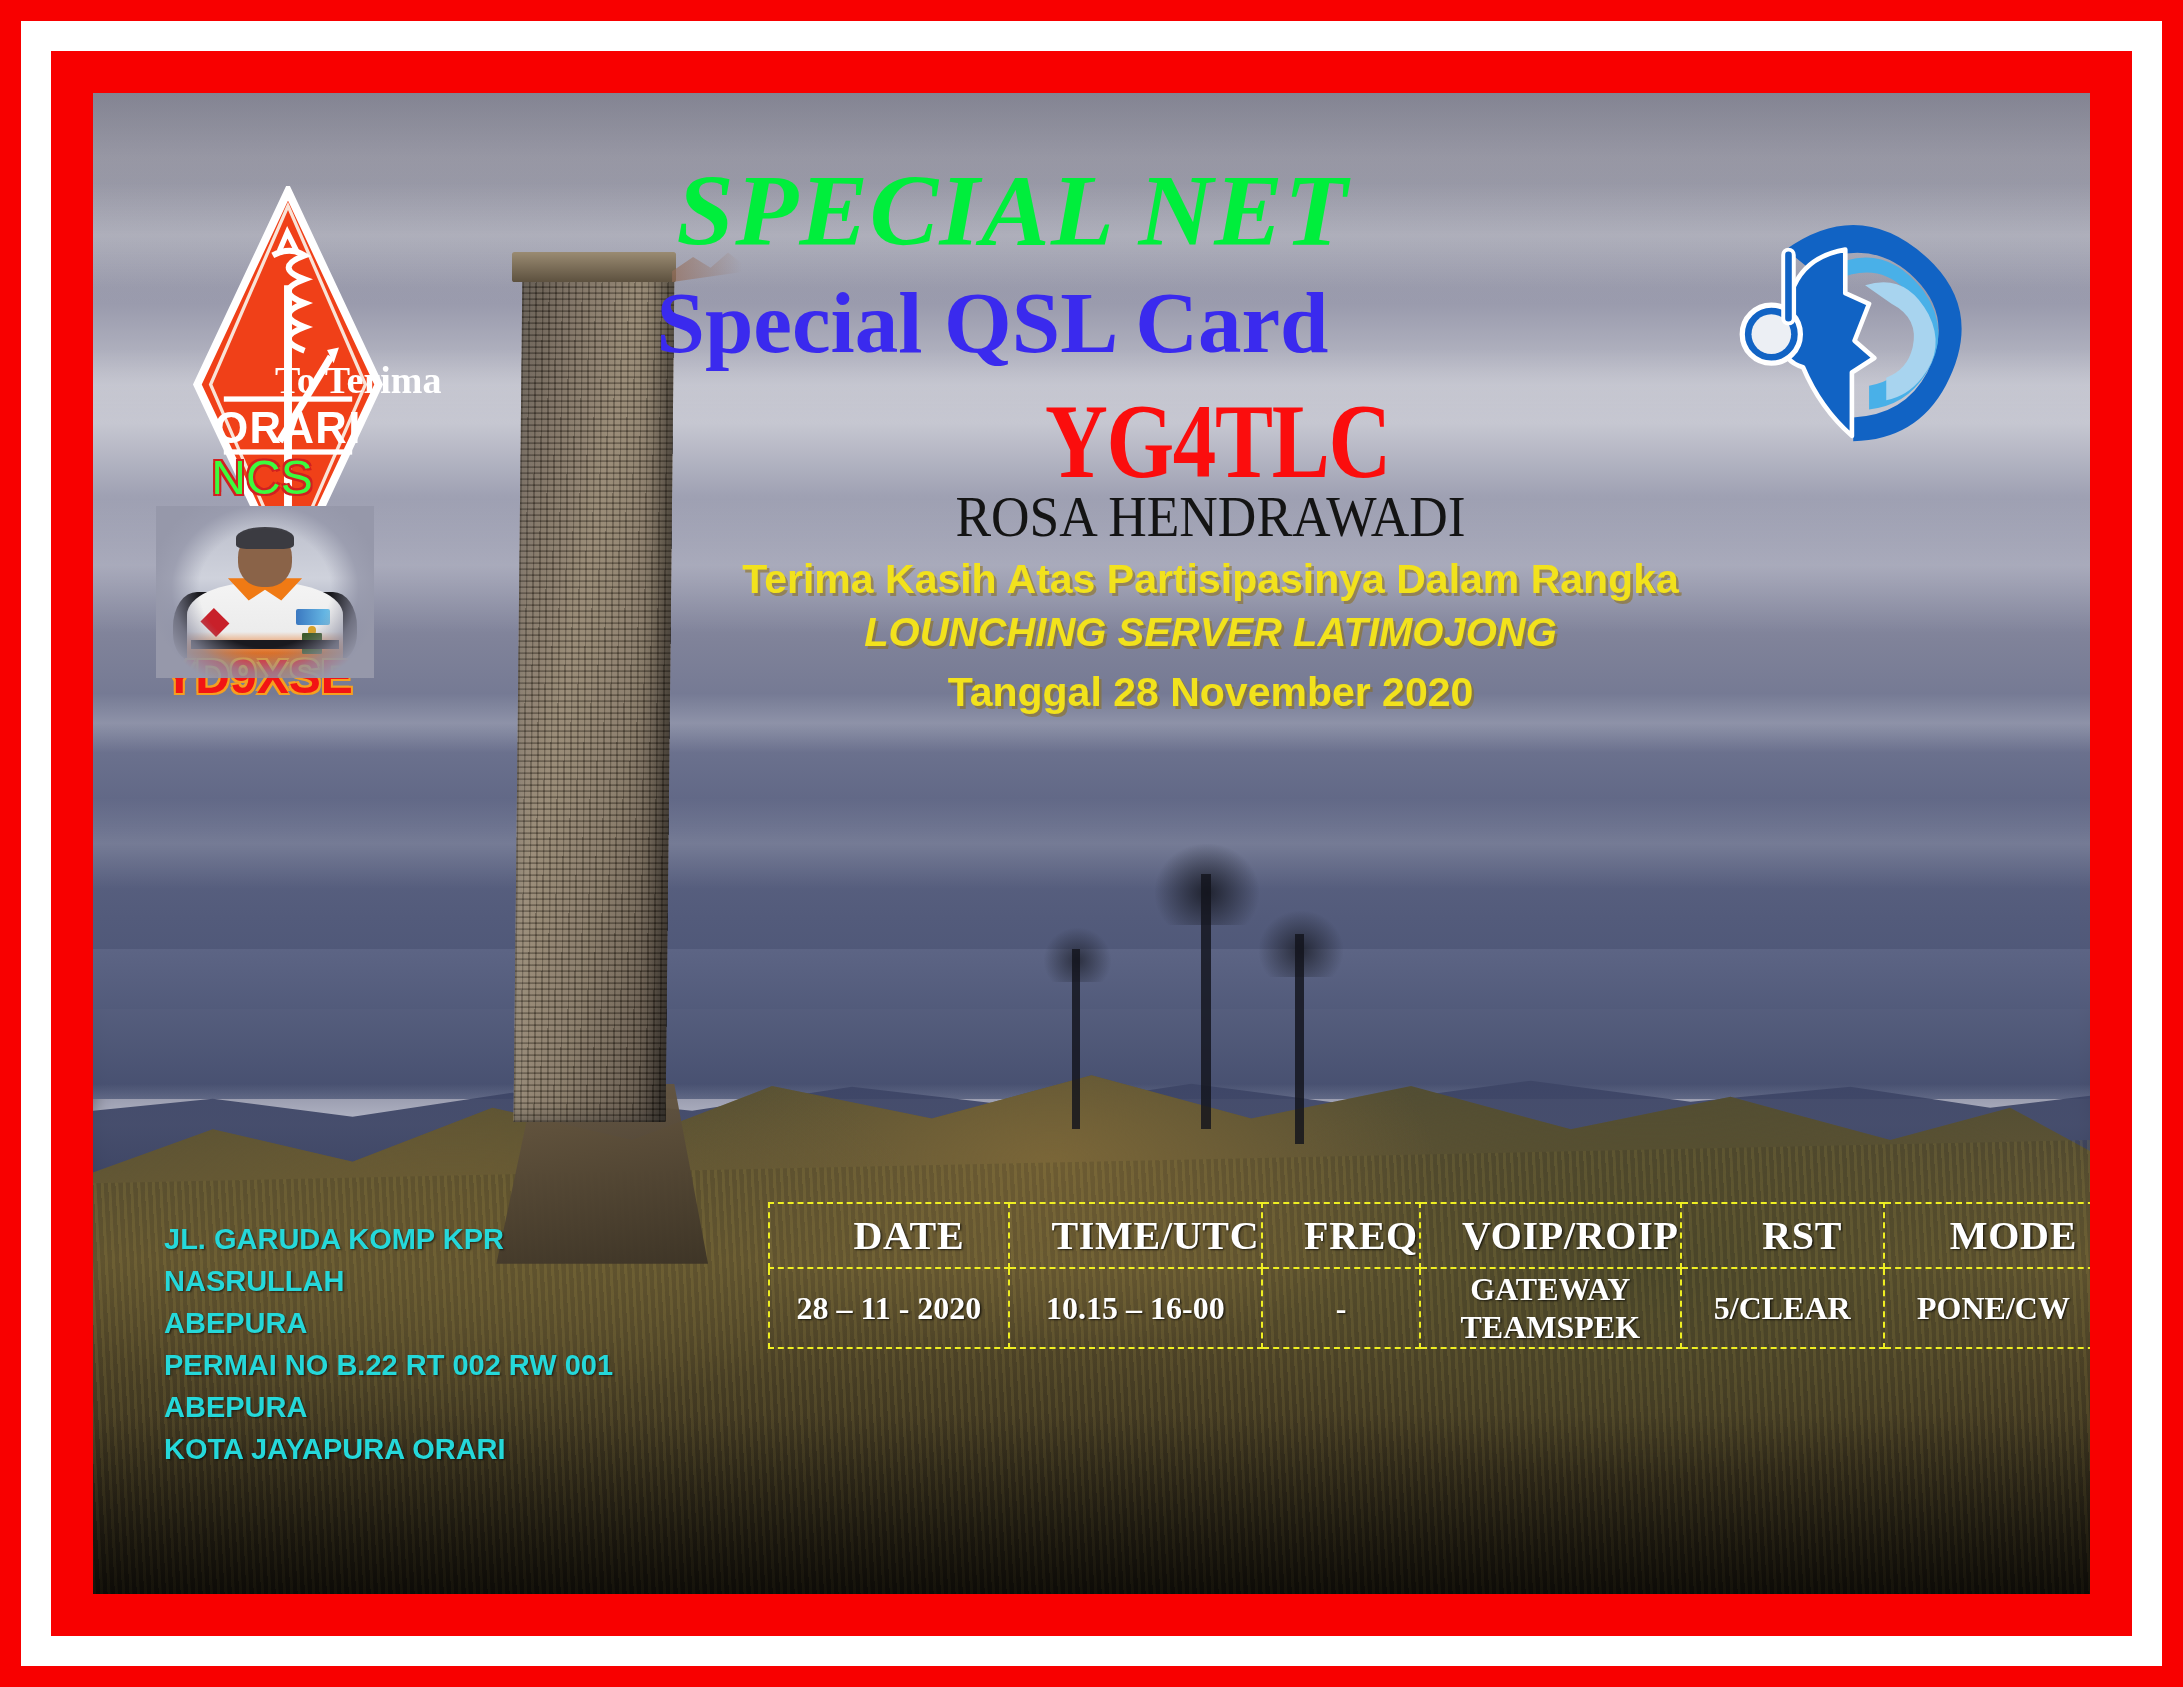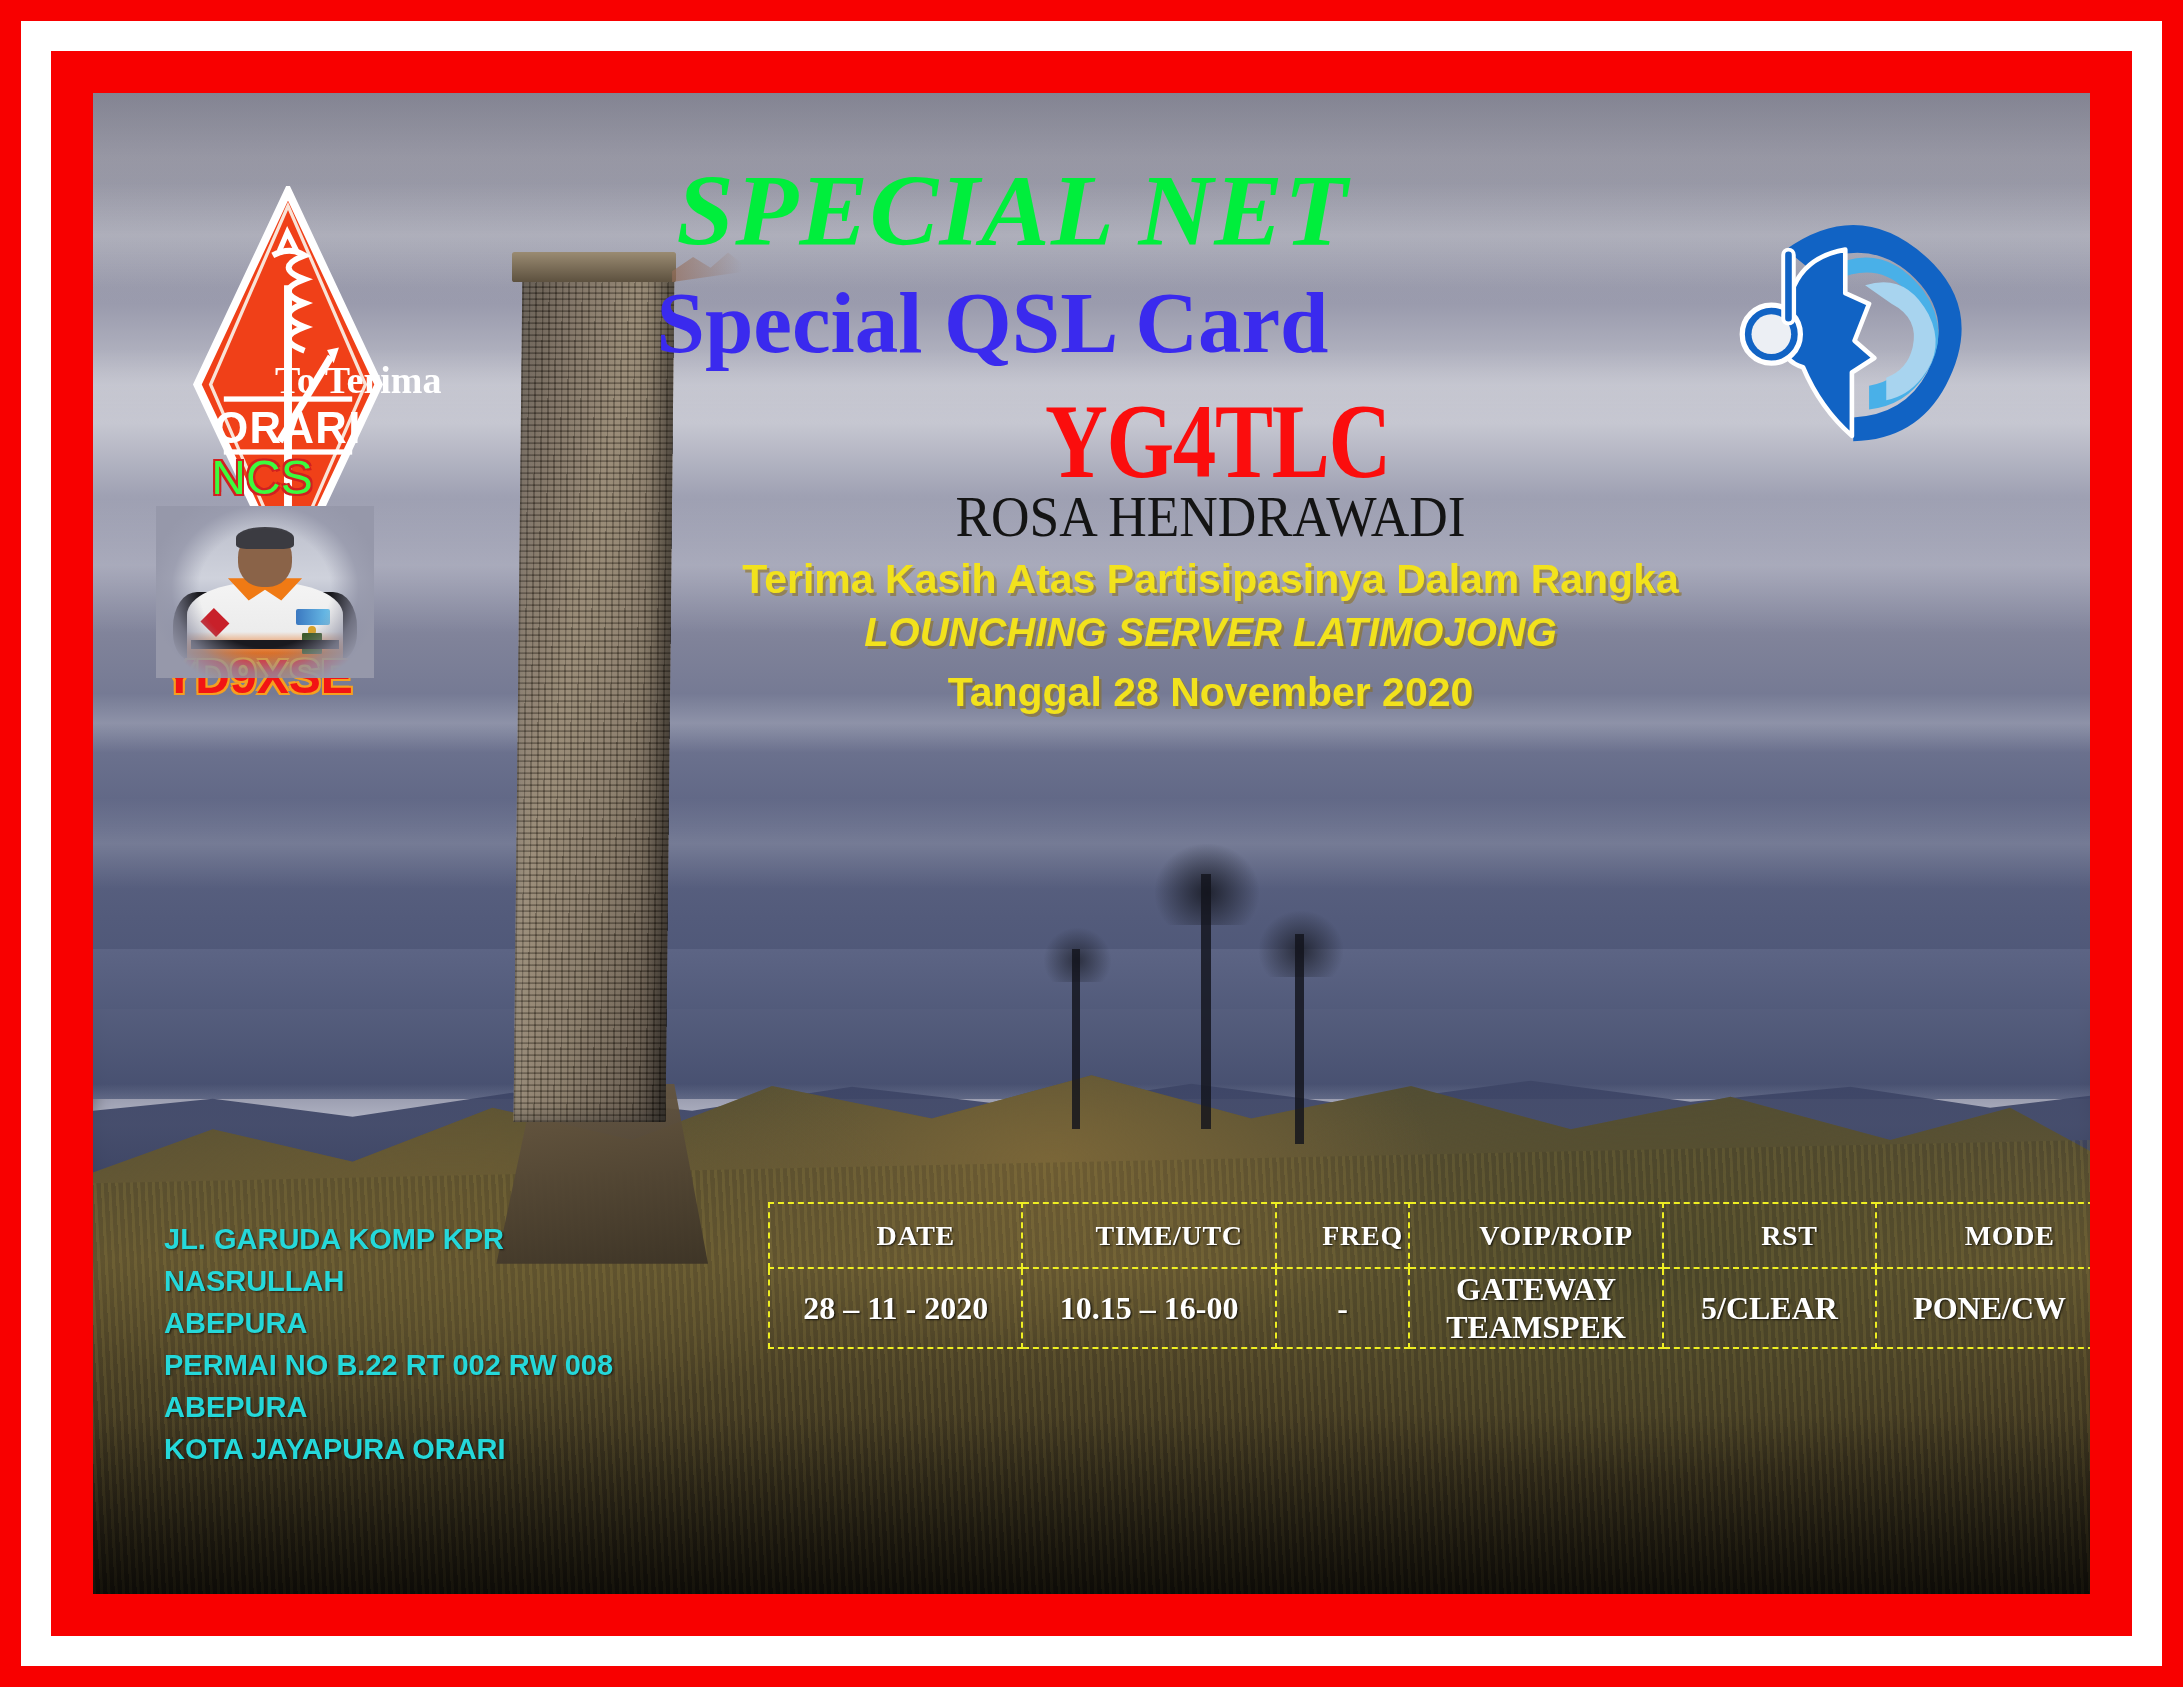--- a/index.html
+++ b/index.html
@@ -152,21 +152,21 @@
     font-size:29px;line-height:42px;color:#25d8da;
     text-shadow:1.3px 1.3px 2px rgba(0,0,0,.55);}
   .addr div{white-space:nowrap;}
 
   
   #logtable{position:absolute;left:675px;top:1109px;width:1336px;
     border:2px dashed #eeee22;border-collapse:collapse;}
   #logtable td{border:2px dashed #eeee22;color:#ffffff;text-align:center;
     font-family:"Liberation Serif",serif;font-weight:bold;
     text-shadow:1.3px 1.3px 2px rgba(0,0,0,.7);}
-  #logtable thead td{font-size:28px;height:61px;letter-spacing:0.7px;padding-left:41px;}
+  #logtable thead td{font-size:40px;height:61px;letter-spacing:0.7px;padding-left:41px;}
   #logtable tbody td{font-size:32px;height:75px;line-height:38px;}
 
   .sitename{left:0;width:100%;text-align:center;top:1343px;
     font-family:"Liberation Serif",serif;font-weight:bold;font-size:46px;
     color:#f030d8;transform:translateX(53px);
     text-shadow:1.3px 1.3px 2.6px rgba(0,0,0,.5);}
 
   
   #orari{position:absolute;left:99px;top:93px;width:192px;height:397px;text-align:right;}
   
@@ -269,21 +269,21 @@
             <div class="tag"></div>
             <div class="belt"></div>
             <div class="vig"></div>
           </div>
           <div class="abs ydcall">YD9XSE</div>
 
           <div class="abs addr">
             <div>JL. GARUDA KOMP KPR</div>
             <div>NASRULLAH</div>
             <div>ABEPURA</div>
-            <div>PERMAI NO B.22 RT 002 RW 008</div>
+            <div>PERMAI NO B.22 RT 002 RW 001</div>
             <div>ABEPURA</div>
             <div>KOTA JAYAPURA ORARI</div>
           </div>
 
           <table id="logtable">
             <thead>
               <tr>
                 <td style="width:19%">DATE</td>
                 <td style="width:19%">TIME/UTC</td>
                 <td style="width:10%">FREQ</td>

